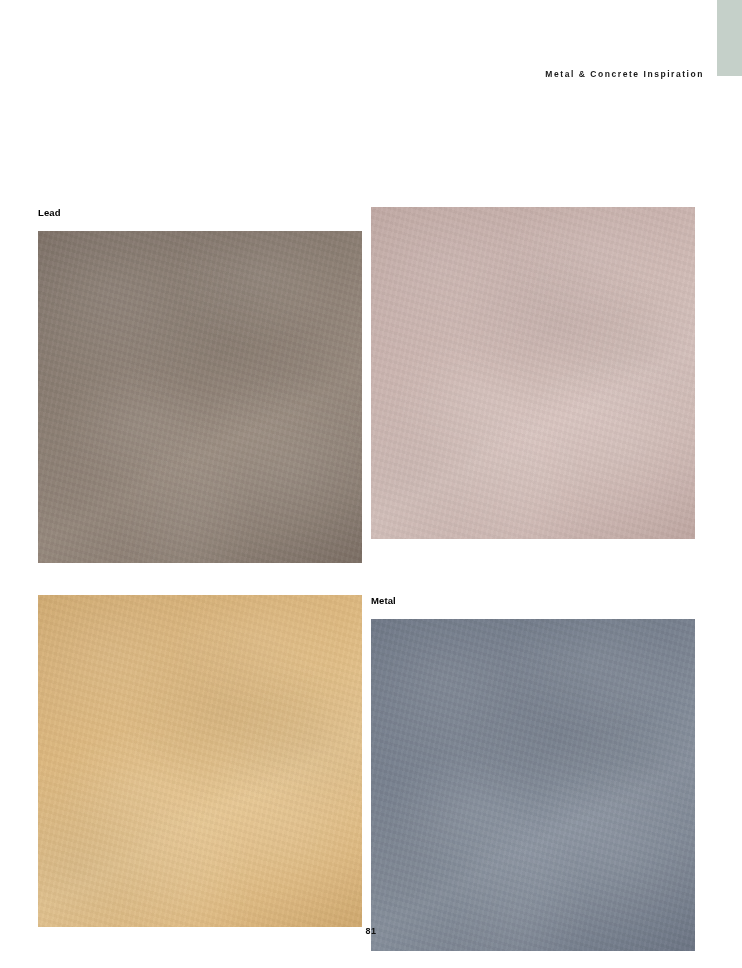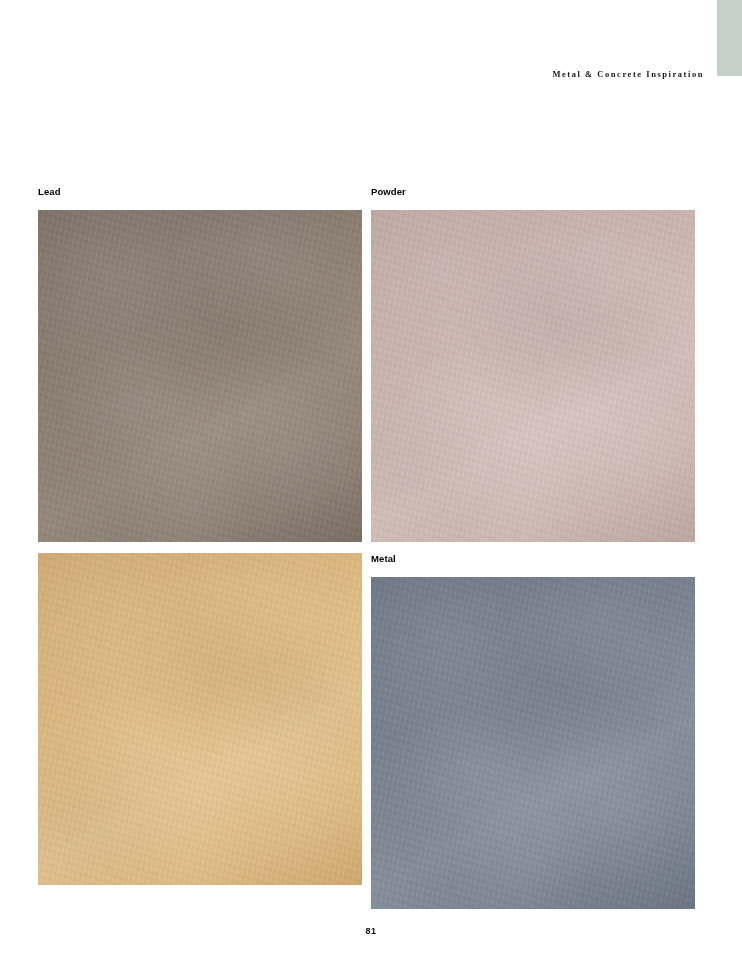--- a/index.html
+++ b/index.html
@@ -33,21 +33,20 @@
     background: #c5d0c9;
   }
 
   
   #header {
     position: absolute;
     top: 63px;
     left: 0;
     width: 704px;
     text-align: right;
-    font-family: Liberation Serif, serif;
   }
   #header .header-title {
     display: inline-block;
     font-size: 8.5px;
     font-weight: bold;
     letter-spacing: 1.55px;
     color: #1a1a1a;
     line-height: 12px;
     white-space: nowrap;
   }
@@ -61,20 +60,21 @@
   }
   .swatch-row {
     display: flex;
     justify-content: space-between;
     margin-bottom: 11px;
   }
   .swatch-row:last-child { margin-bottom: 0; }
 
   .swatch-cell {
     width: 384px;
+    margin-top: 21px;
   }
   .swatch-label {
     font-size: 9.5px;
     font-weight: bold;
     color: #000000;
     line-height: 12px;
     letter-spacing: 0.1px;
     margin-bottom: 12px;
     white-space: nowrap;
   }
@@ -143,21 +143,20 @@
       <div class="swatch-cell">
         <div class="swatch-label">Lead</div>
         <div class="swatch-chip" style="background-color: rgb(138, 125, 114); background-image: linear-gradient(152deg, rgb(123, 110, 100) 0%, rgb(138, 125, 114) 34%, rgb(154, 140, 128) 62%, rgb(138, 125, 114) 84%, rgb(123, 110, 100) 100%);">
           <div class="tex a"></div>
           <div class="tex b"></div>
           <div class="tex c"></div>
         </div>
       </div>
 
       <div class="swatch-cell">
-        <div class="swatch-label">Powder</div>
         <div class="swatch-chip" style="background-color: rgb(203, 181, 176); background-image: linear-gradient(152deg, rgb(191, 167, 162) 0%, rgb(203, 181, 176) 34%, rgb(216, 196, 191) 62%, rgb(203, 181, 176) 84%, rgb(191, 167, 162) 100%);">
           <div class="tex a"></div>
           <div class="tex b"></div>
           <div class="tex c"></div>
         </div>
       </div>
 
     </div>
 
     <div class="swatch-row">

